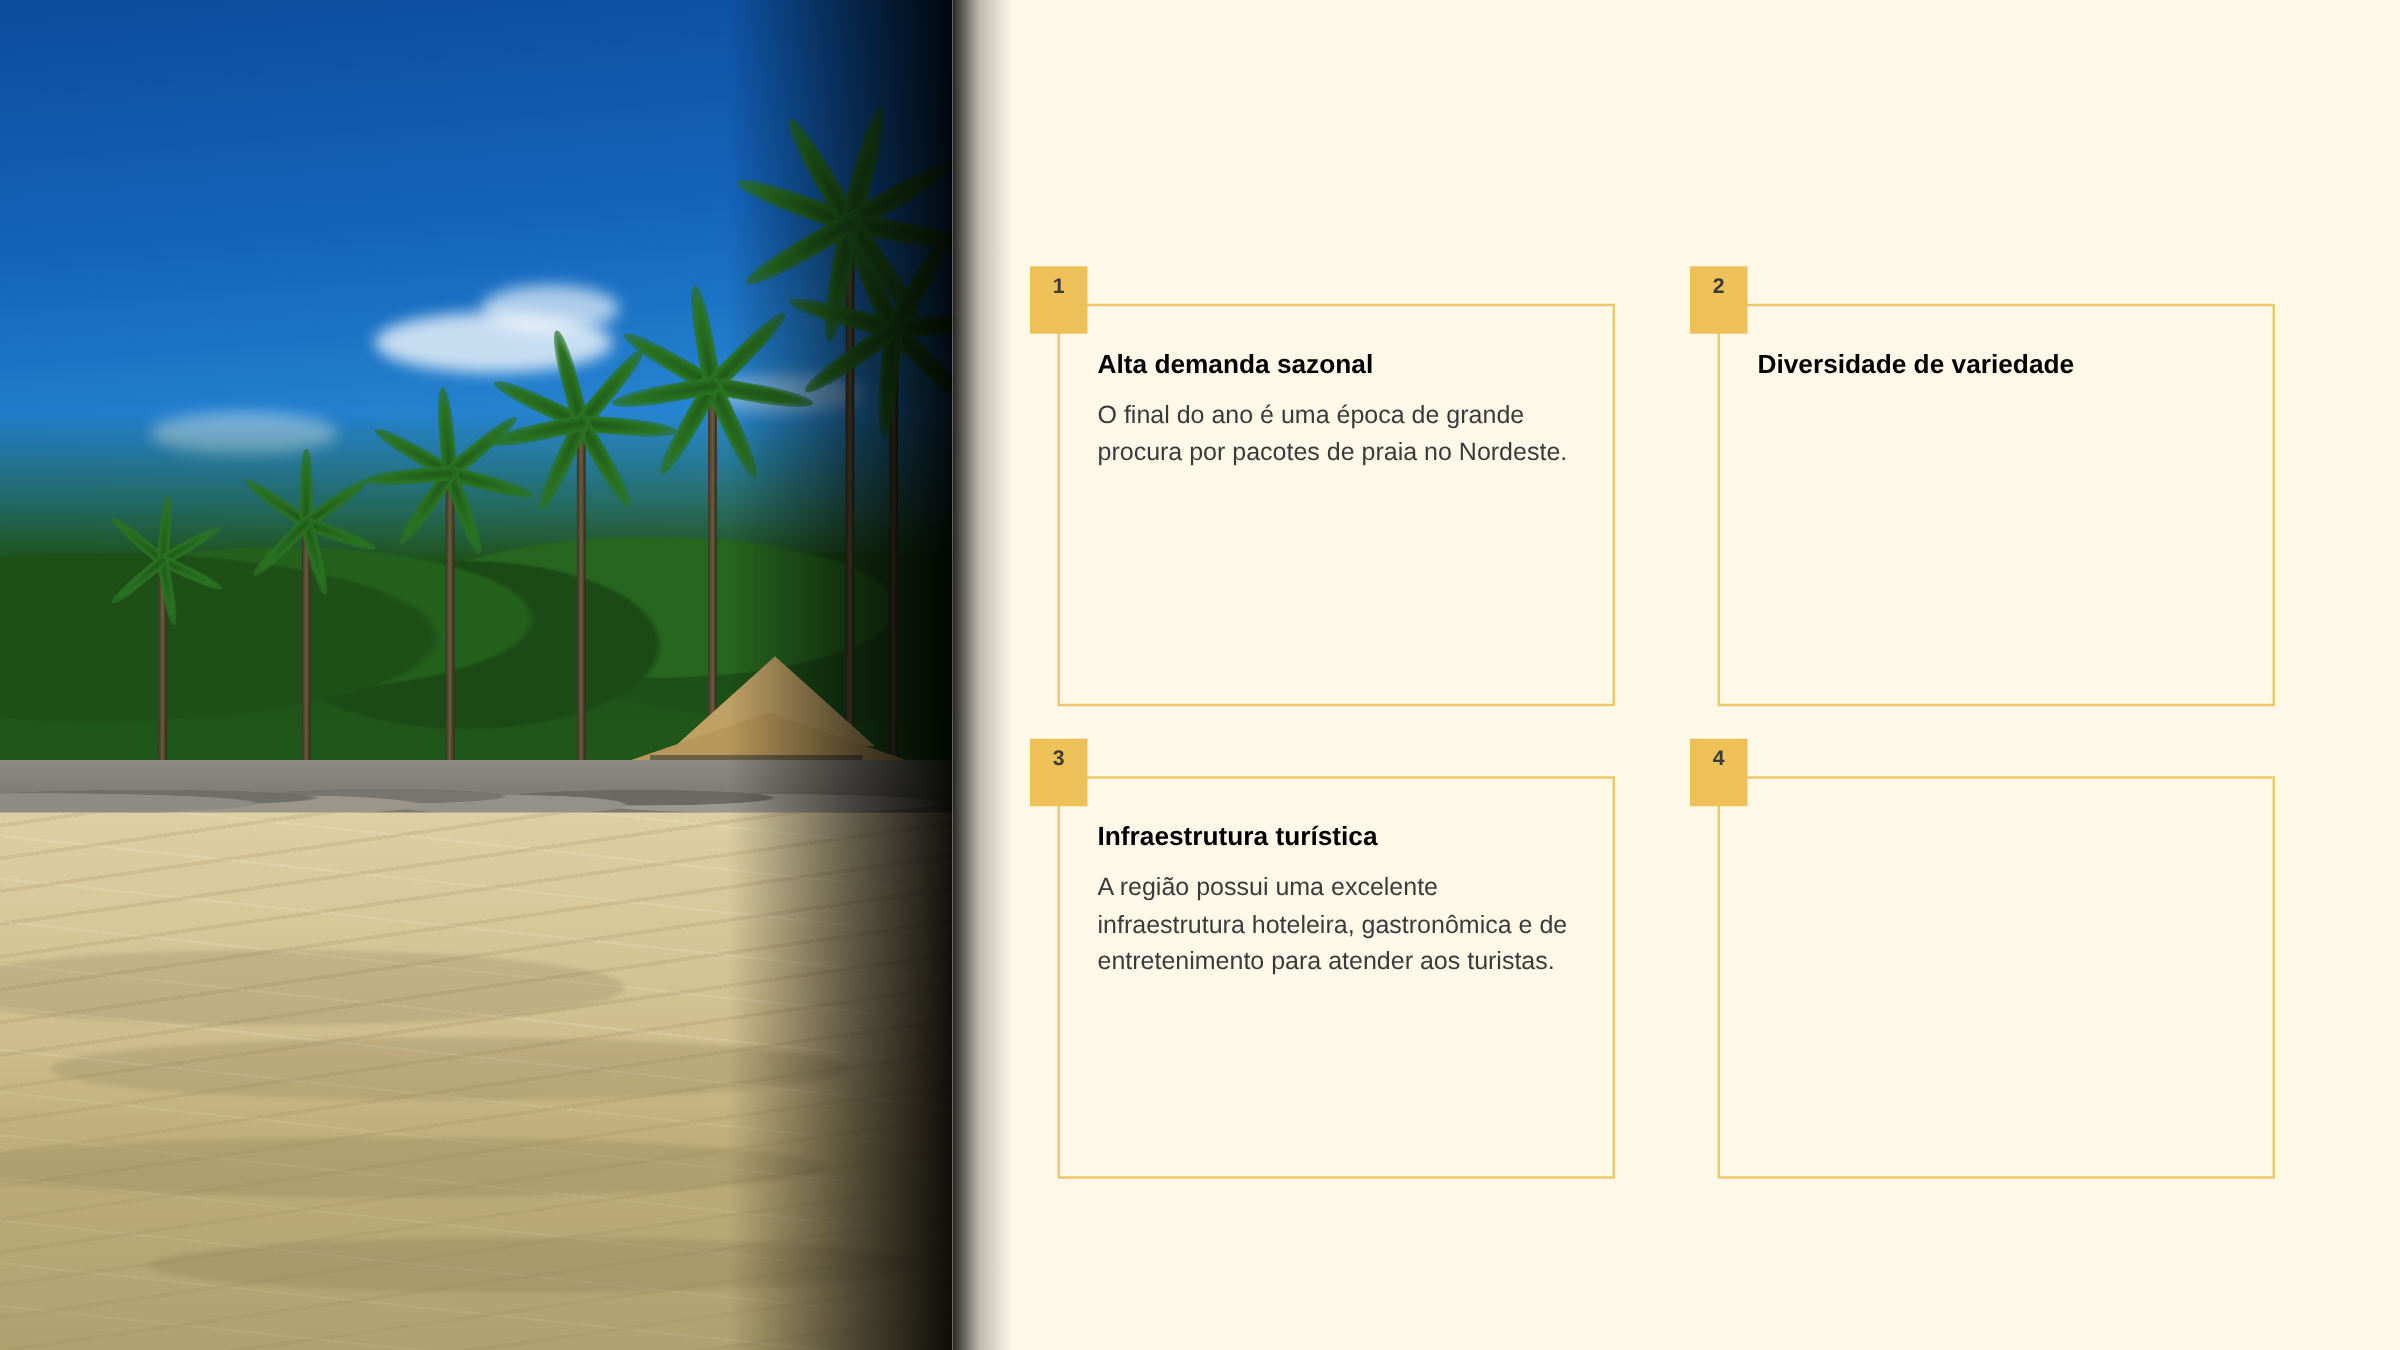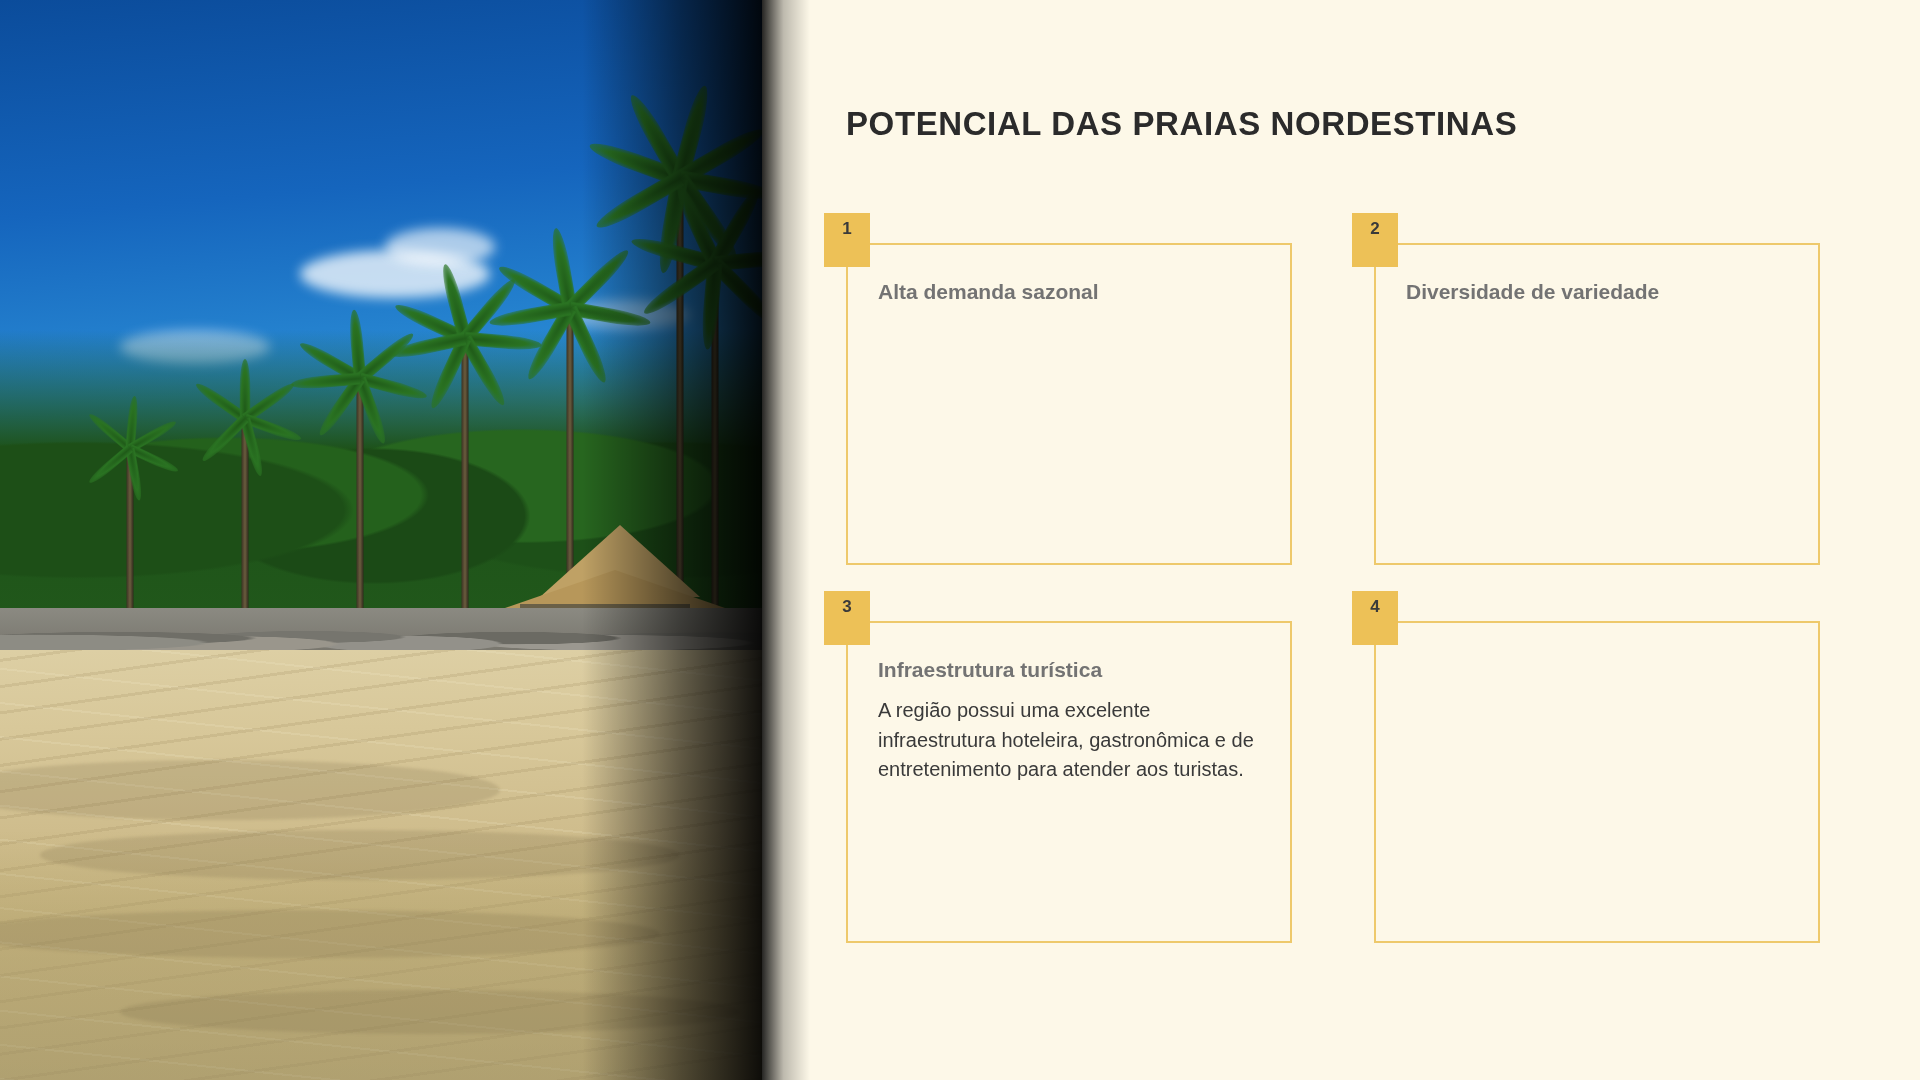--- a/index.html
+++ b/index.html
@@ -247,21 +247,21 @@
     display: flex;
     align-items: flex-start;
     justify-content: center;
     padding-top: 6px;
     box-sizing: border-box;
   }
 
   .card-title {
     font-size: 21px;
     font-weight: bold;
-    color: #737373;
+    color: #000000;
     margin: 0 0 14px 0;
     line-height: 1.2;
   }
 
   .card-body {
     font-size: 20px;
     line-height: 1.48;
     color: #3a3a3a;
     margin: 0;
   }
@@ -385,27 +385,27 @@
     <div class="ripple" style="left:40px; top:830px; width:640px; height:50px;"></div>
     <div class="ripple" style="left:-40px; top:910px; width:700px; height:48px;"></div>
     <div class="ripple" style="left:120px; top:990px; width:620px; height:44px;"></div>
 
     <div class="photo-fade"></div>
   </div>
   <div class="edge-shadow"></div>
 
   <div class="content">
 
-    <div class="title">POTENCIAL DAS PRAIAS NORDESTINAS</div>
 
     <div class="grid">
 
       <div class="card c1">
         <div class="card-num">1</div>
         <p class="card-title">Alta demanda sazonal</p>
+        <p class="card-body">O final do ano é uma época de grande procura por pacotes de praia no Nordeste.</p>
       </div>
 
       <div class="card c2">
         <div class="card-num">2</div>
         <p class="card-title">Diversidade de variedade</p>
       </div>
 
       <div class="card c3">
         <div class="card-num">3</div>
         <p class="card-title">Infraestrutura turística</p>

